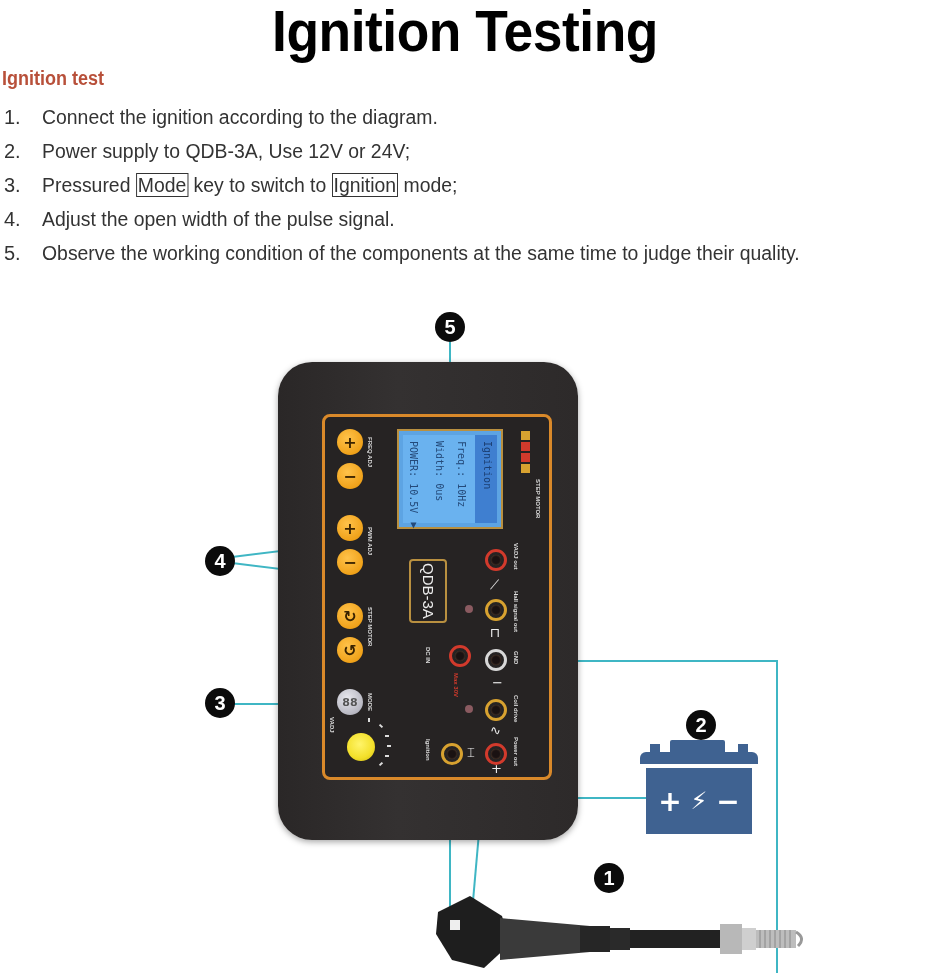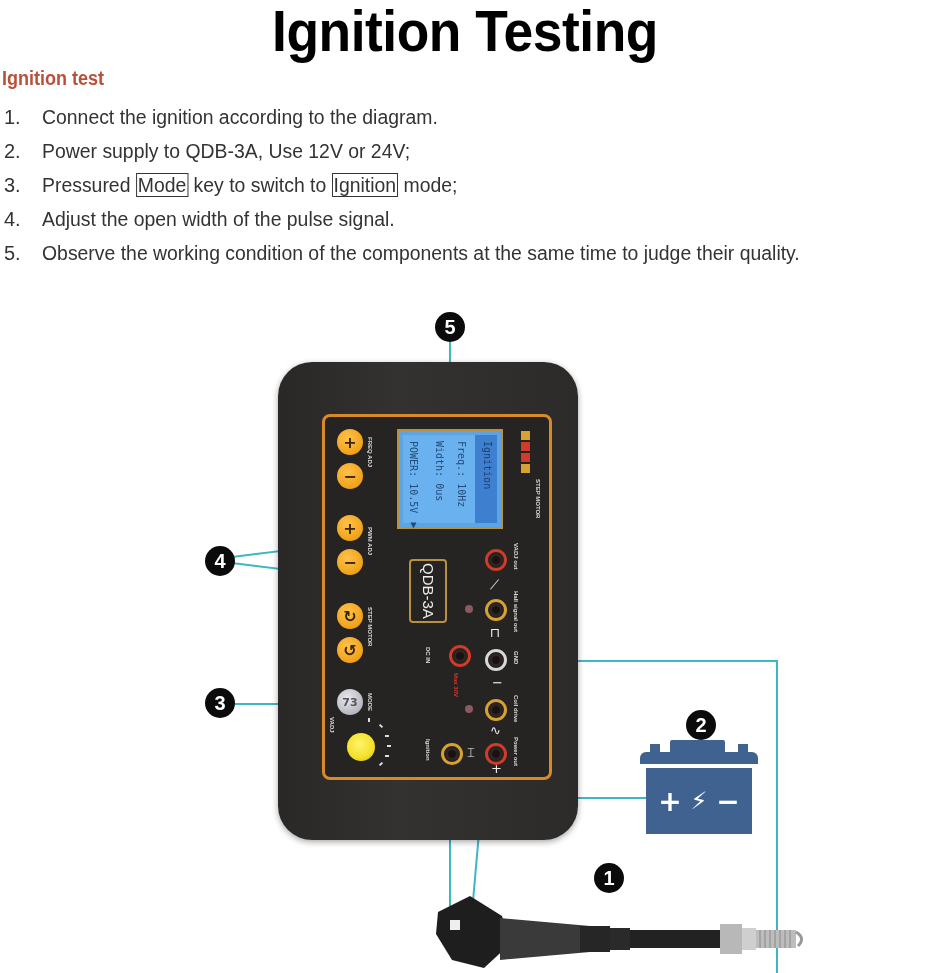--- a/index.html
+++ b/index.html
@@ -176,21 +176,21 @@
       <div class="btn-label" style="left:42px; top:20px;">FREQ ADJ</div>
 
       <div class="btn" style="left:12px; top:98px;">+</div>
       <div class="btn" style="left:12px; top:132px;">−</div>
       <div class="btn-label" style="left:42px; top:110px;">PWM ADJ</div>
 
       <div class="btn" style="left:12px; top:186px;">↻</div>
       <div class="btn" style="left:12px; top:220px;">↺</div>
       <div class="btn-label" style="left:42px; top:190px;">STEP MOTOR</div>
 
-      <div class="btn mode" style="left:12px; top:272px;">73</div>
+      <div class="btn mode" style="left:12px; top:272px;">88</div>
       <div class="btn-label" style="left:42px; top:276px;">MODE</div>
 
       <div class="knob" style="left:22px; top:316px;"></div>
       <div class="btn-label" style="left:4px; top:300px;">VADJ</div>
       <div class="tick" style="left:60px; top:318px;"></div>
       <div class="tick" style="left:62px; top:328px;"></div>
       <div class="tick" style="left:60px; top:338px;"></div>
       <div class="tick" style="left:54px; top:308px; transform:rotate(45deg);"></div>
       <div class="tick" style="left:42px; top:302px; transform:rotate(90deg);"></div>
       <div class="tick" style="left:54px; top:346px; transform:rotate(-45deg);"></div>

